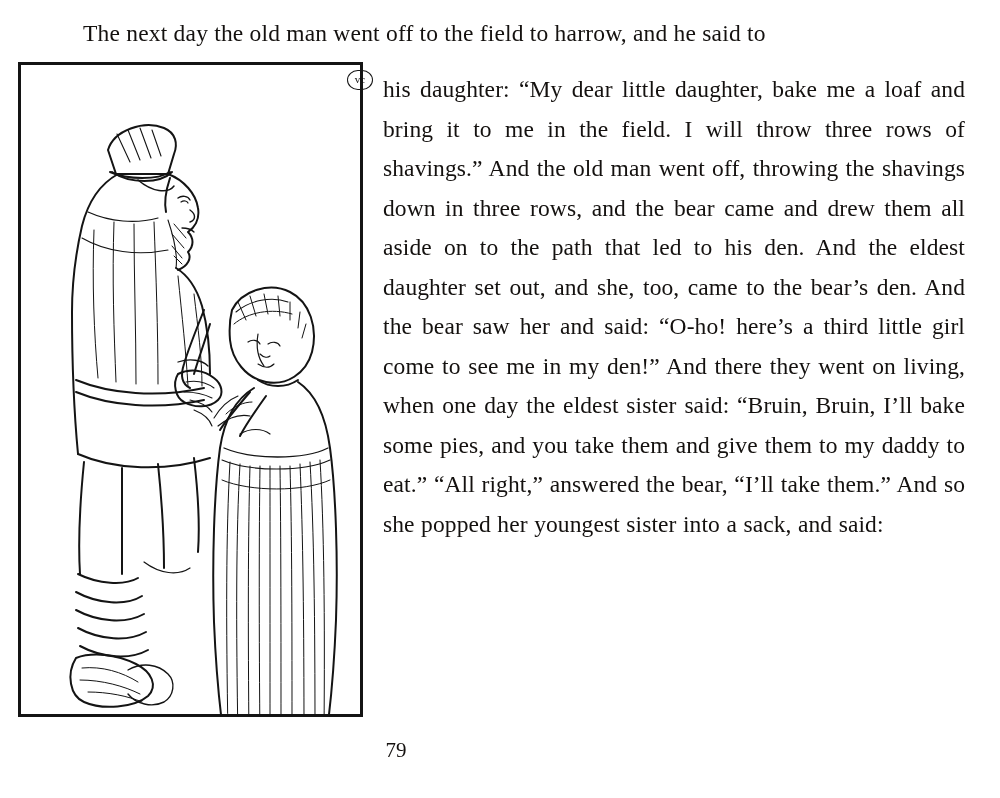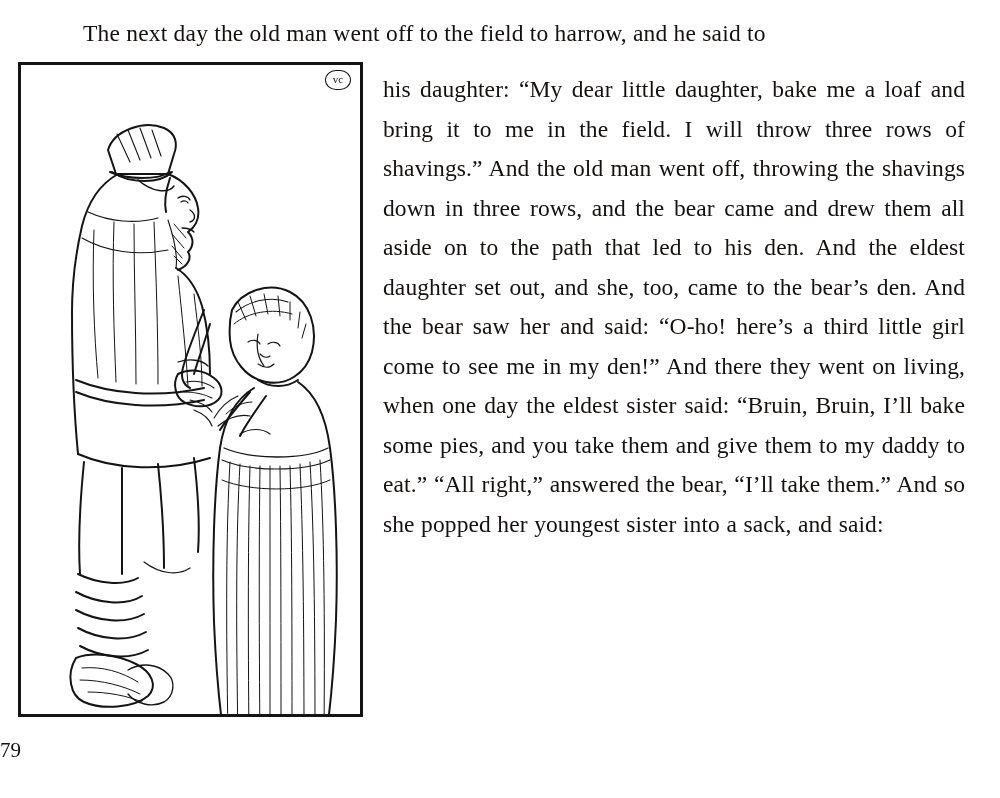--- a/index.html
+++ b/index.html
@@ -35,20 +35,21 @@
     margin-left: 19px;
   }
 
   
   .illustration {
     position: absolute;
     left: 18px;
     top: 62px;
     width: 345px;
     height: 655px;
+    padding-left: 22px;
   }
   .illo-frame {
     position: absolute;
     left: 0;
     top: 0;
     width: 345px;
     height: 655px;
     border: 3px solid #141414;
     box-sizing: border-box;
     background: #ffffff;
@@ -90,20 +91,21 @@
     color: #14110f;
     letter-spacing: 0.1px;
     word-spacing: 0.5px;
   }
 
   .page-number {
     position: absolute;
     left: 0;
     top: 738px;
     width: 792px;
+    text-align: center;
     font-size: 21px;
     color: #14110f;
     font-family: "Liberation Serif", serif;
   }
 </style>
 </head>
 <body>
 
 <div class="page">
 

